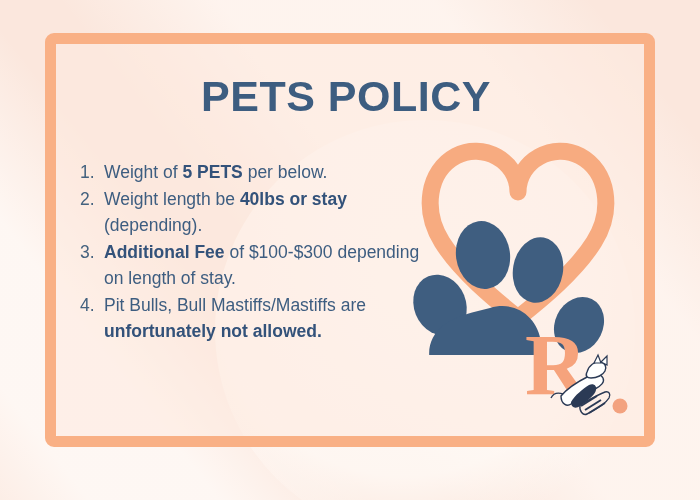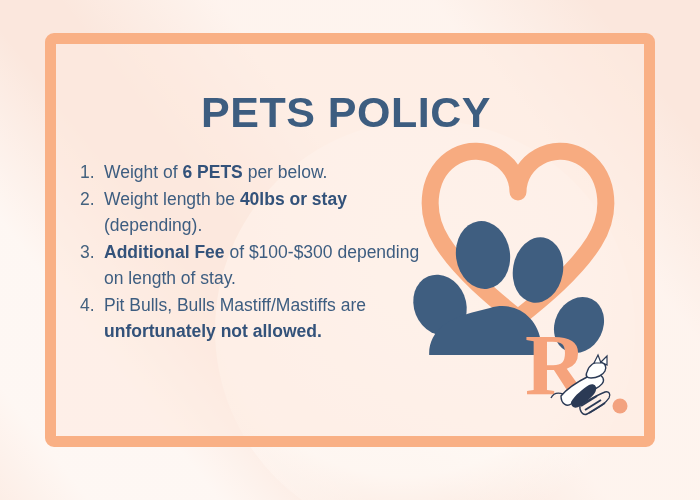--- a/index.html
+++ b/index.html
@@ -83,21 +83,21 @@
     height: 392px;
     background: rgba(253,233,223,0.55);
     border-radius: 2px;
     pointer-events: none;
   }
 
   
   .title {
     position: absolute;
     left: 0;
-    top: 88px;
+    top: 72px;
     width: 692px;
     text-align: center;
     font-size: 43px;
     font-weight: bold;
     letter-spacing: 0.5px;
     color: #3d5d80;
     font-family: "Liberation Sans", sans-serif;
   }
 
   
@@ -235,29 +235,29 @@
         <path d="M38 72 C 32 70, 28 72, 26 76" fill="none" stroke="#2b3a55" stroke-width="1.4"></path>
       </g>
 
       <circle cx="95" cy="84" r="7.5" fill="#f3a27f"></circle>
     </svg>
   </div>
 
   <div class="policy-list">
       <div class="policy-item">
         <span class="policy-num">1.</span>
-        <span class="policy-text"><span>Weight of </span><b>6 PETS</b><span> per below.</span></span>
+        <span class="policy-text"><span>Weight of </span><b>5 PETS</b><span> per below.</span></span>
       </div>
       <div class="policy-item">
         <span class="policy-num">2.</span>
         <span class="policy-text"><span>Weight length be </span><b>40lbs or stay</b><span> (depending).</span></span>
       </div>
       <div class="policy-item">
         <span class="policy-num">3.</span>
         <span class="policy-text"><b>Additional Fee</b><span> of $100-$300 depending on length of stay.</span></span>
       </div>
       <div class="policy-item">
         <span class="policy-num">4.</span>
-        <span class="policy-text"><span>Pit Bulls, Bulls Mastiff/Mastiffs are </span><b>unfortunately not allowed.</b></span>
+        <span class="policy-text"><span>Pit Bulls, Bull Mastiffs/Mastiffs are </span><b>unfortunately not allowed.</b></span>
       </div>
     </div>
 
 </div>
 
 </body></html>

